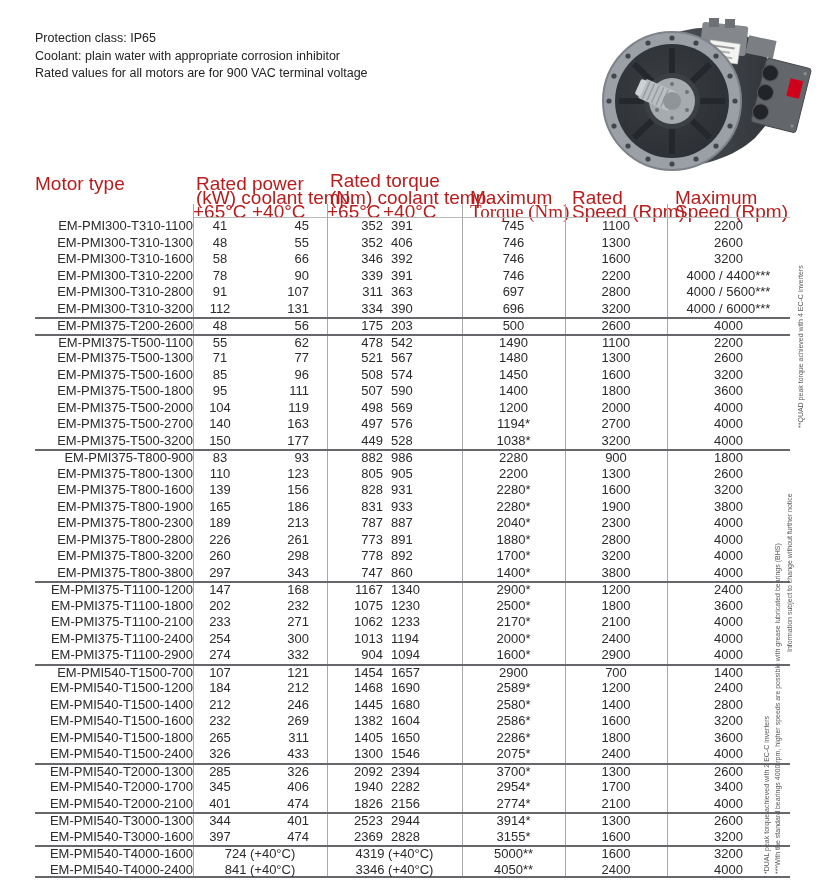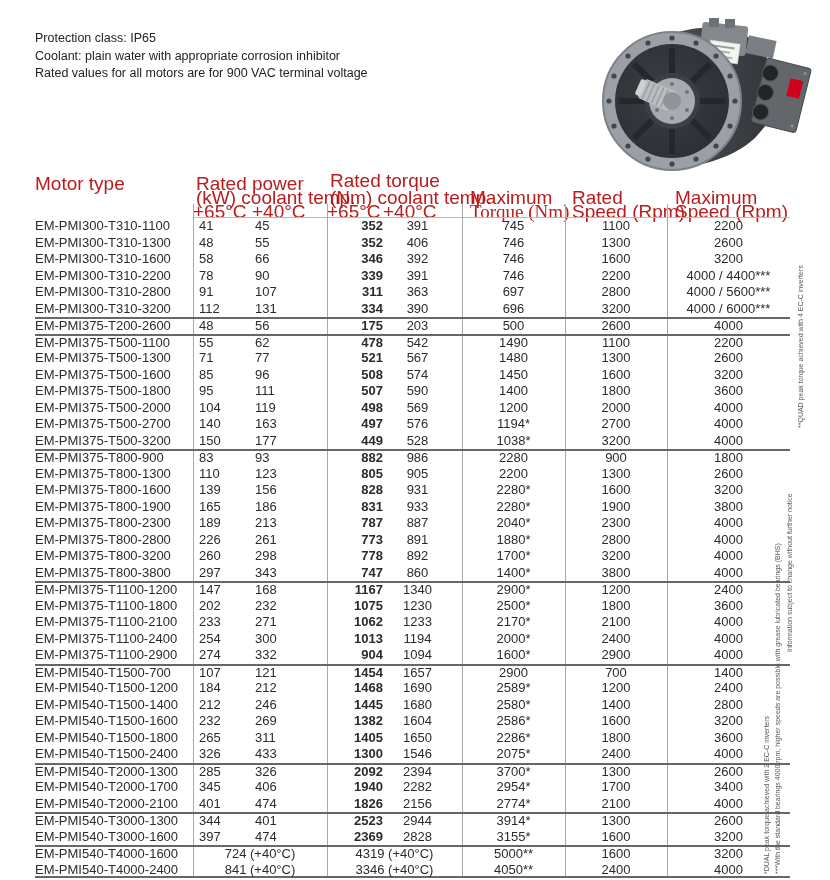--- a/index.html
+++ b/index.html
@@ -10,25 +10,25 @@
   
   .hlab{position:absolute;font-size:19px;line-height:14px;white-space:nowrap;color:#b91c1c;}
   .hr{}
   
   #tbody{position:absolute;left:35px;top:218px;width:755px;}
   .trow{display:grid;grid-template-columns:158px 62px 72px 64px 71px 103px 102px 123px;
         height:16.5px;line-height:16.5px;font-size:13px;box-sizing:border-box;}
   .trow.merged{grid-template-columns:158px 134px 135px 103px 102px 123px;}
   .trow.gstart{border-top:2px solid #66676a;line-height:14px;}
   .c{white-space:nowrap;overflow:visible;}
-  .motor{text-align:left;}
-  .p65{text-align:left;padding-right:8px;margin-left:6px;}
-  .p40{text-align:left;padding-right:18px;}
-  .t65{text-align:right;padding-right:8px;font-weight:bold;}
-  .t40{text-align:center;padding-right:18px;}
+  .motor{text-align:right;}
+  .p65{text-align:center;padding-right:8px;}
+  .p40{text-align:right;padding-right:18px;}
+  .t65{text-align:right;padding-right:8px;}
+  .t40{text-align:left;padding-right:18px;}
   .ctr{text-align:center;}
   .mergedc{text-align:center;}
   
   .vline{position:absolute;top:204px;width:1px;height:674px;background:#a7a9ac;}
   #hunder{position:absolute;left:193px;top:217px;width:597px;height:1px;background:#b9bbbd;}
   #bline{position:absolute;left:35px;top:876px;width:755px;height:2px;background:#66676a;}
   
   .vnote{position:absolute;transform:rotate(-90deg);transform-origin:0 0;
          white-space:nowrap;font-size:7px;color:#58595b;}
 </style>

